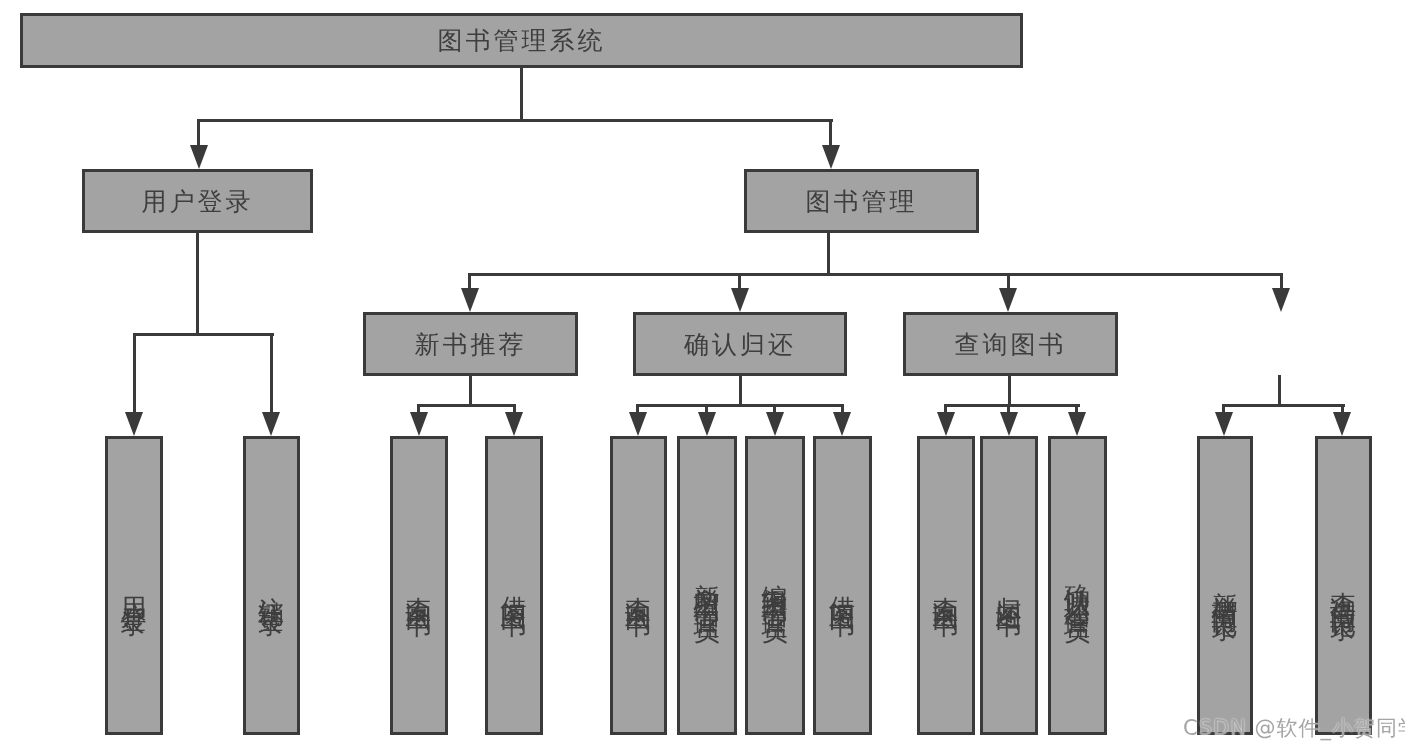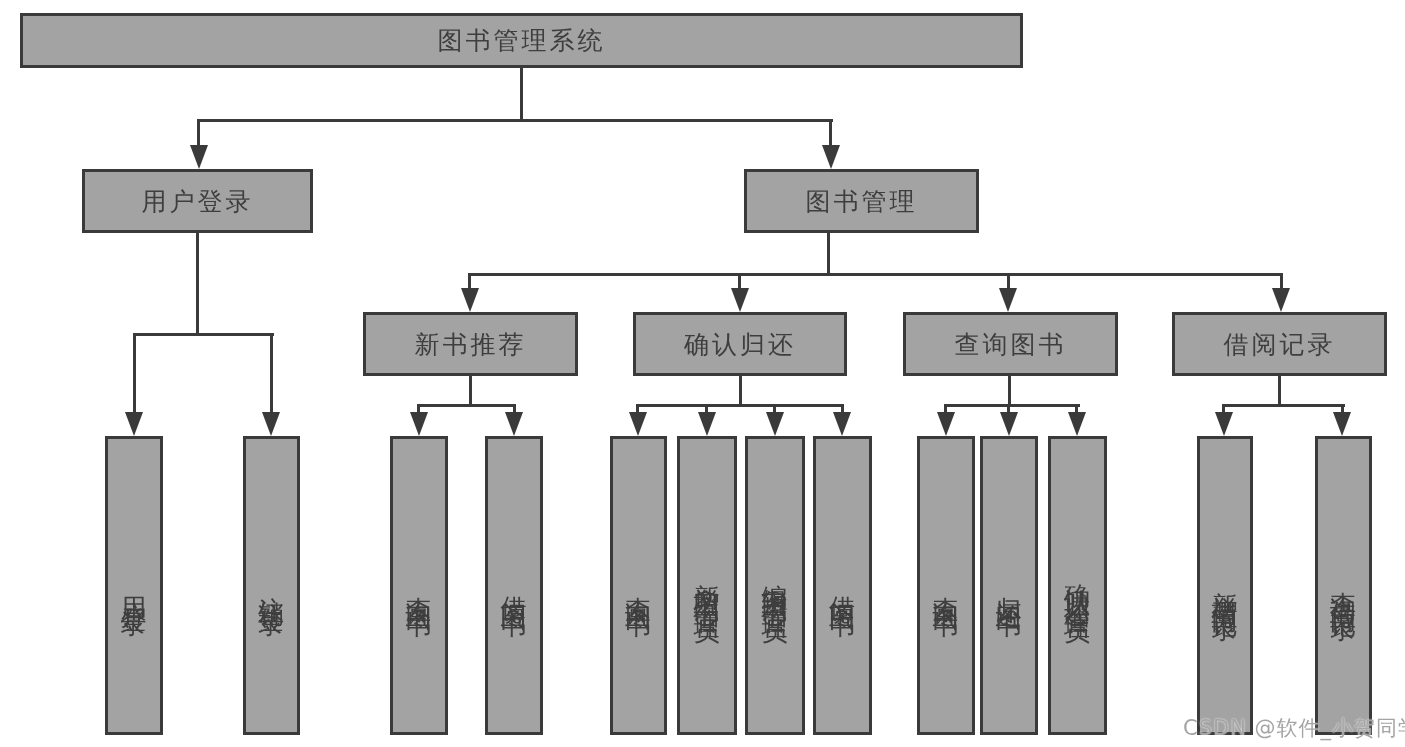--- a/index.html
+++ b/index.html
@@ -61,21 +61,20 @@
   <div class="vline" style="left:738px;top:273px;height:17px;"></div>
   <div class="ah" style="left:731px;top:288px;"></div>
   <div class="vline" style="left:1007px;top:273px;height:17px;"></div>
   <div class="ah" style="left:999px;top:288px;"></div>
   <div class="vline" style="left:1280px;top:273px;height:17px;"></div>
   <div class="ah" style="left:1272px;top:288px;"></div>
 
   <div class="box hbox" style="left:363px;top:312px;width:209px;height:58px;">新书推荐</div>
   <div class="box hbox" style="left:633px;top:312px;width:208px;height:58px;">确认归还</div>
   <div class="box hbox" style="left:903px;top:312px;width:209px;height:58px;">查询图书</div>
-  <div class="box hbox" style="left:1172px;top:312px;width:209px;height:58px;">借阅记录</div>
 
   <div class="vline" style="left:469px;top:375px;height:32px;"></div>
   <div class="hline" style="left:417px;top:404px;width:99px;"></div>
   <div class="vline" style="left:417px;top:404px;height:10px;"></div>
   <div class="ah" style="left:410px;top:412px;"></div>
   <div class="vline" style="left:513px;top:404px;height:10px;"></div>
   <div class="ah" style="left:505px;top:412px;"></div>
 
   <div class="vline" style="left:739px;top:375px;height:31px;"></div>
   <div class="hline" style="left:637px;top:404px;width:207px;"></div>

